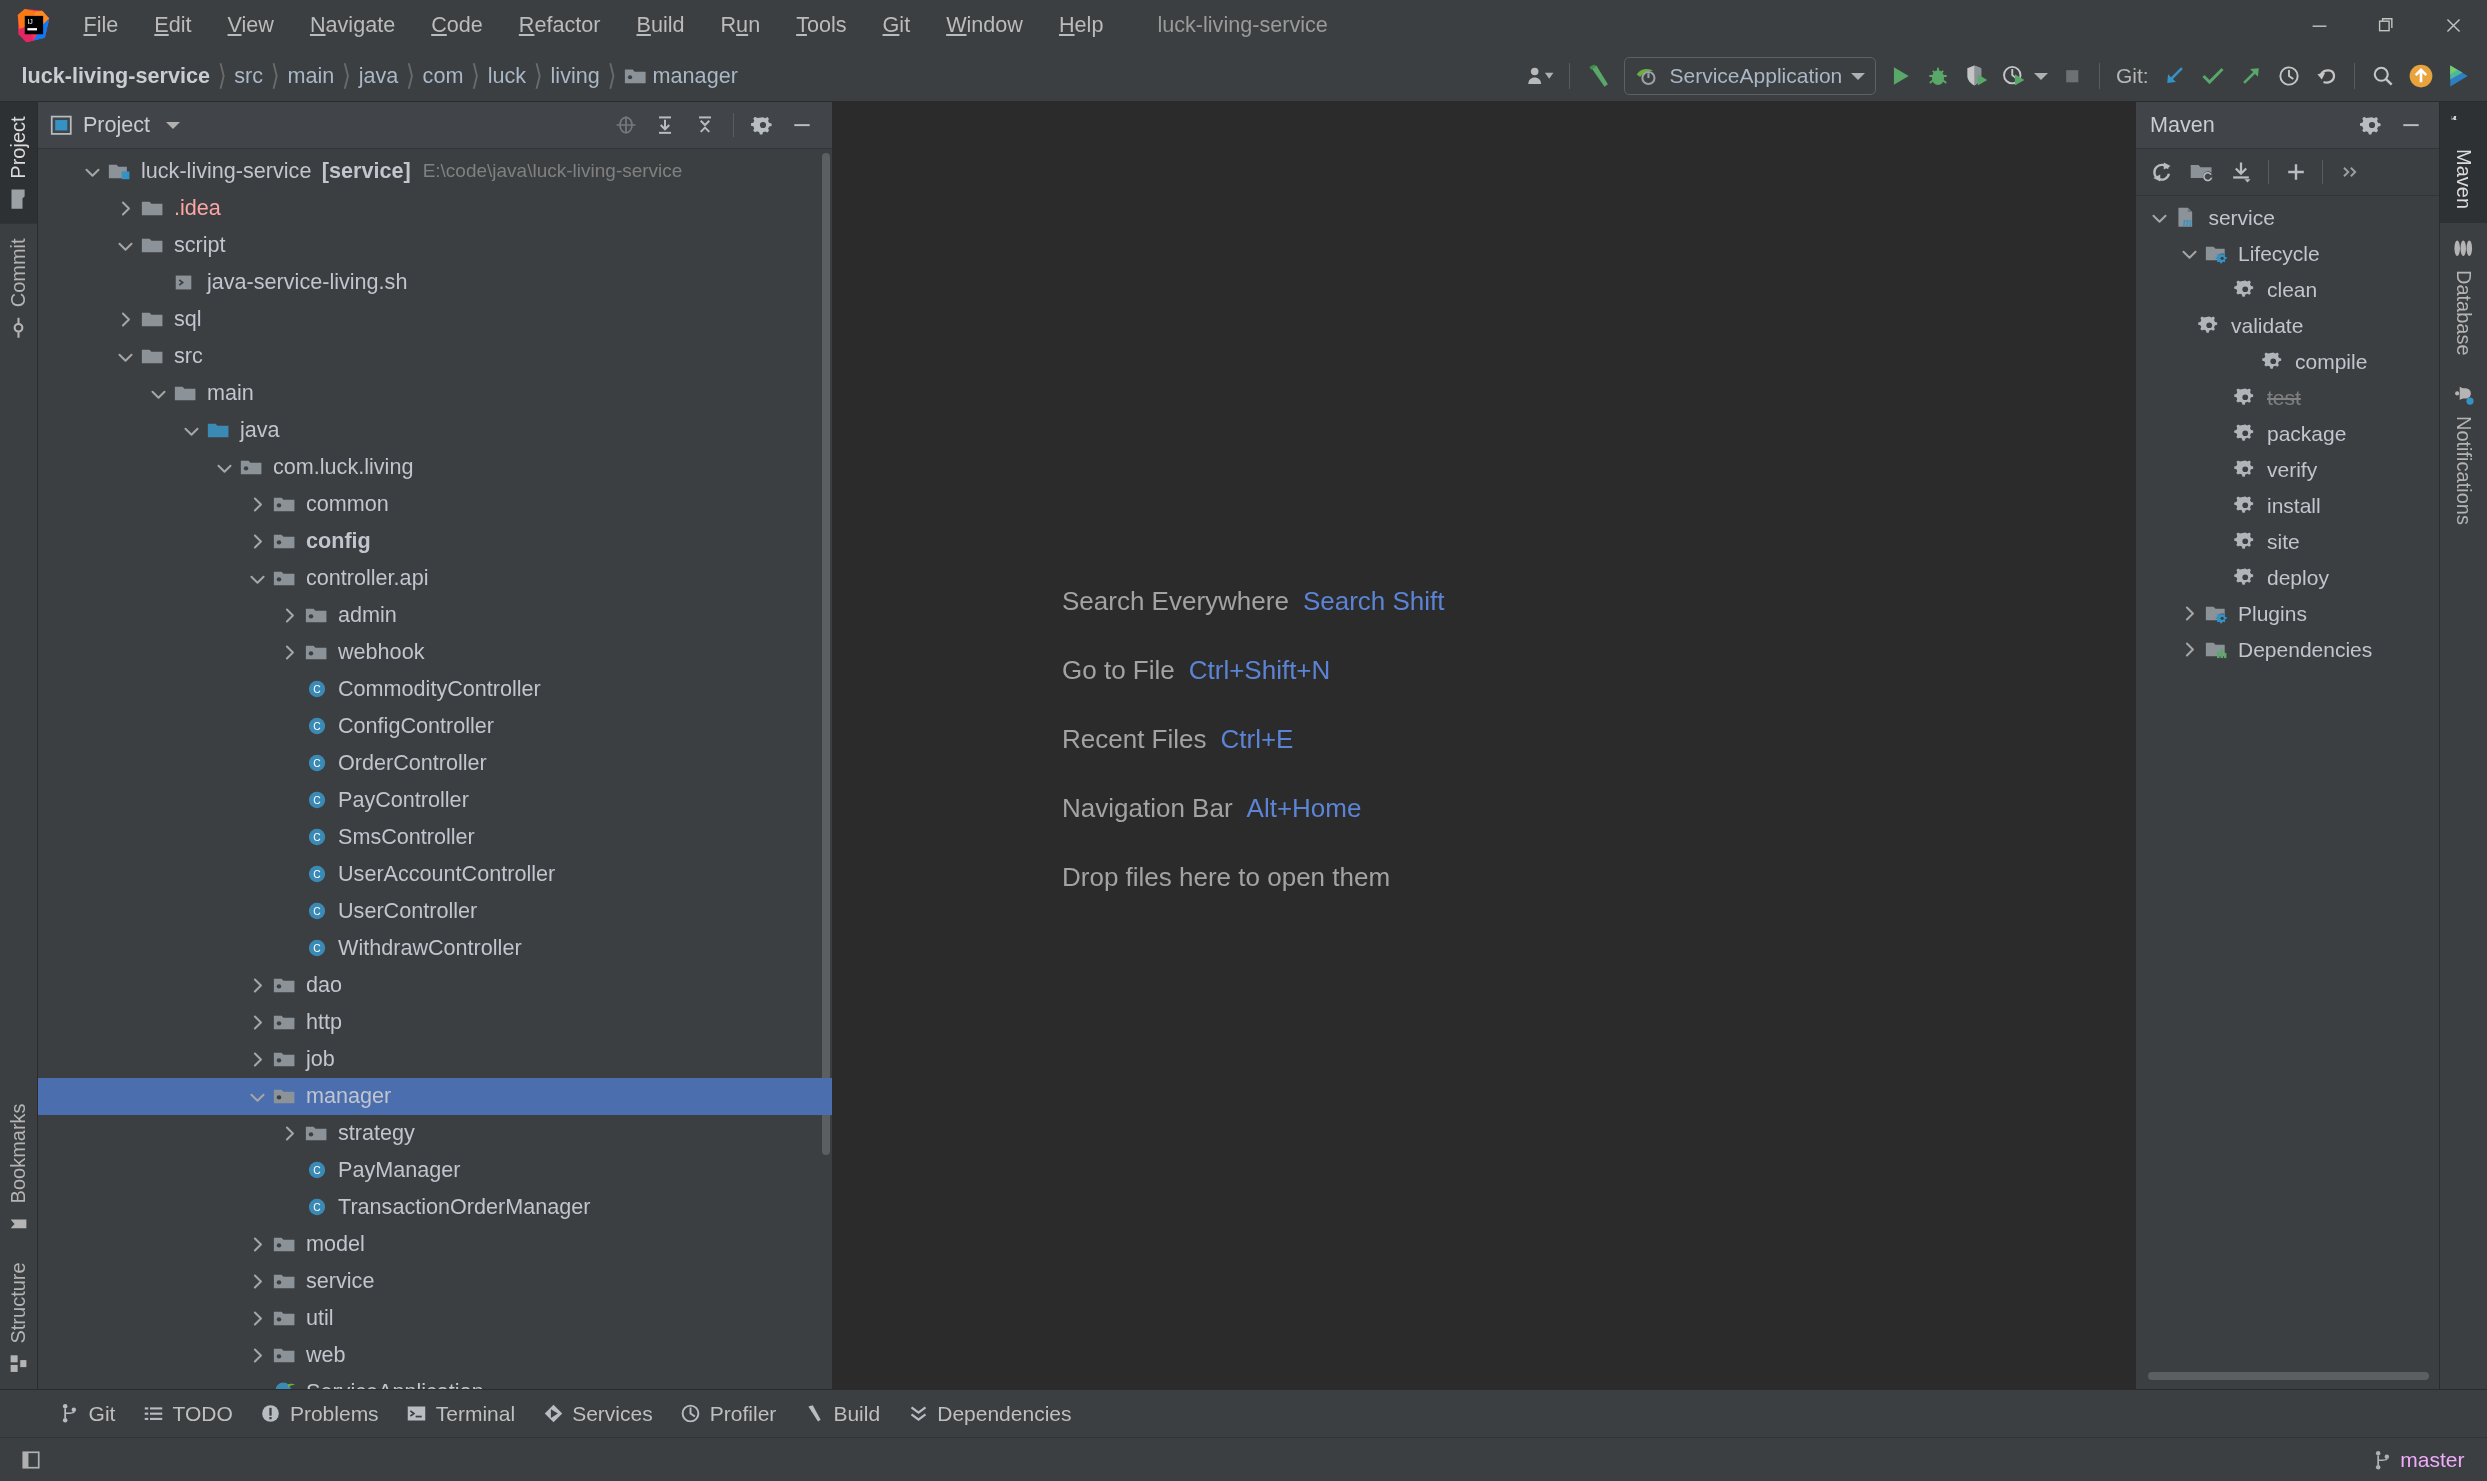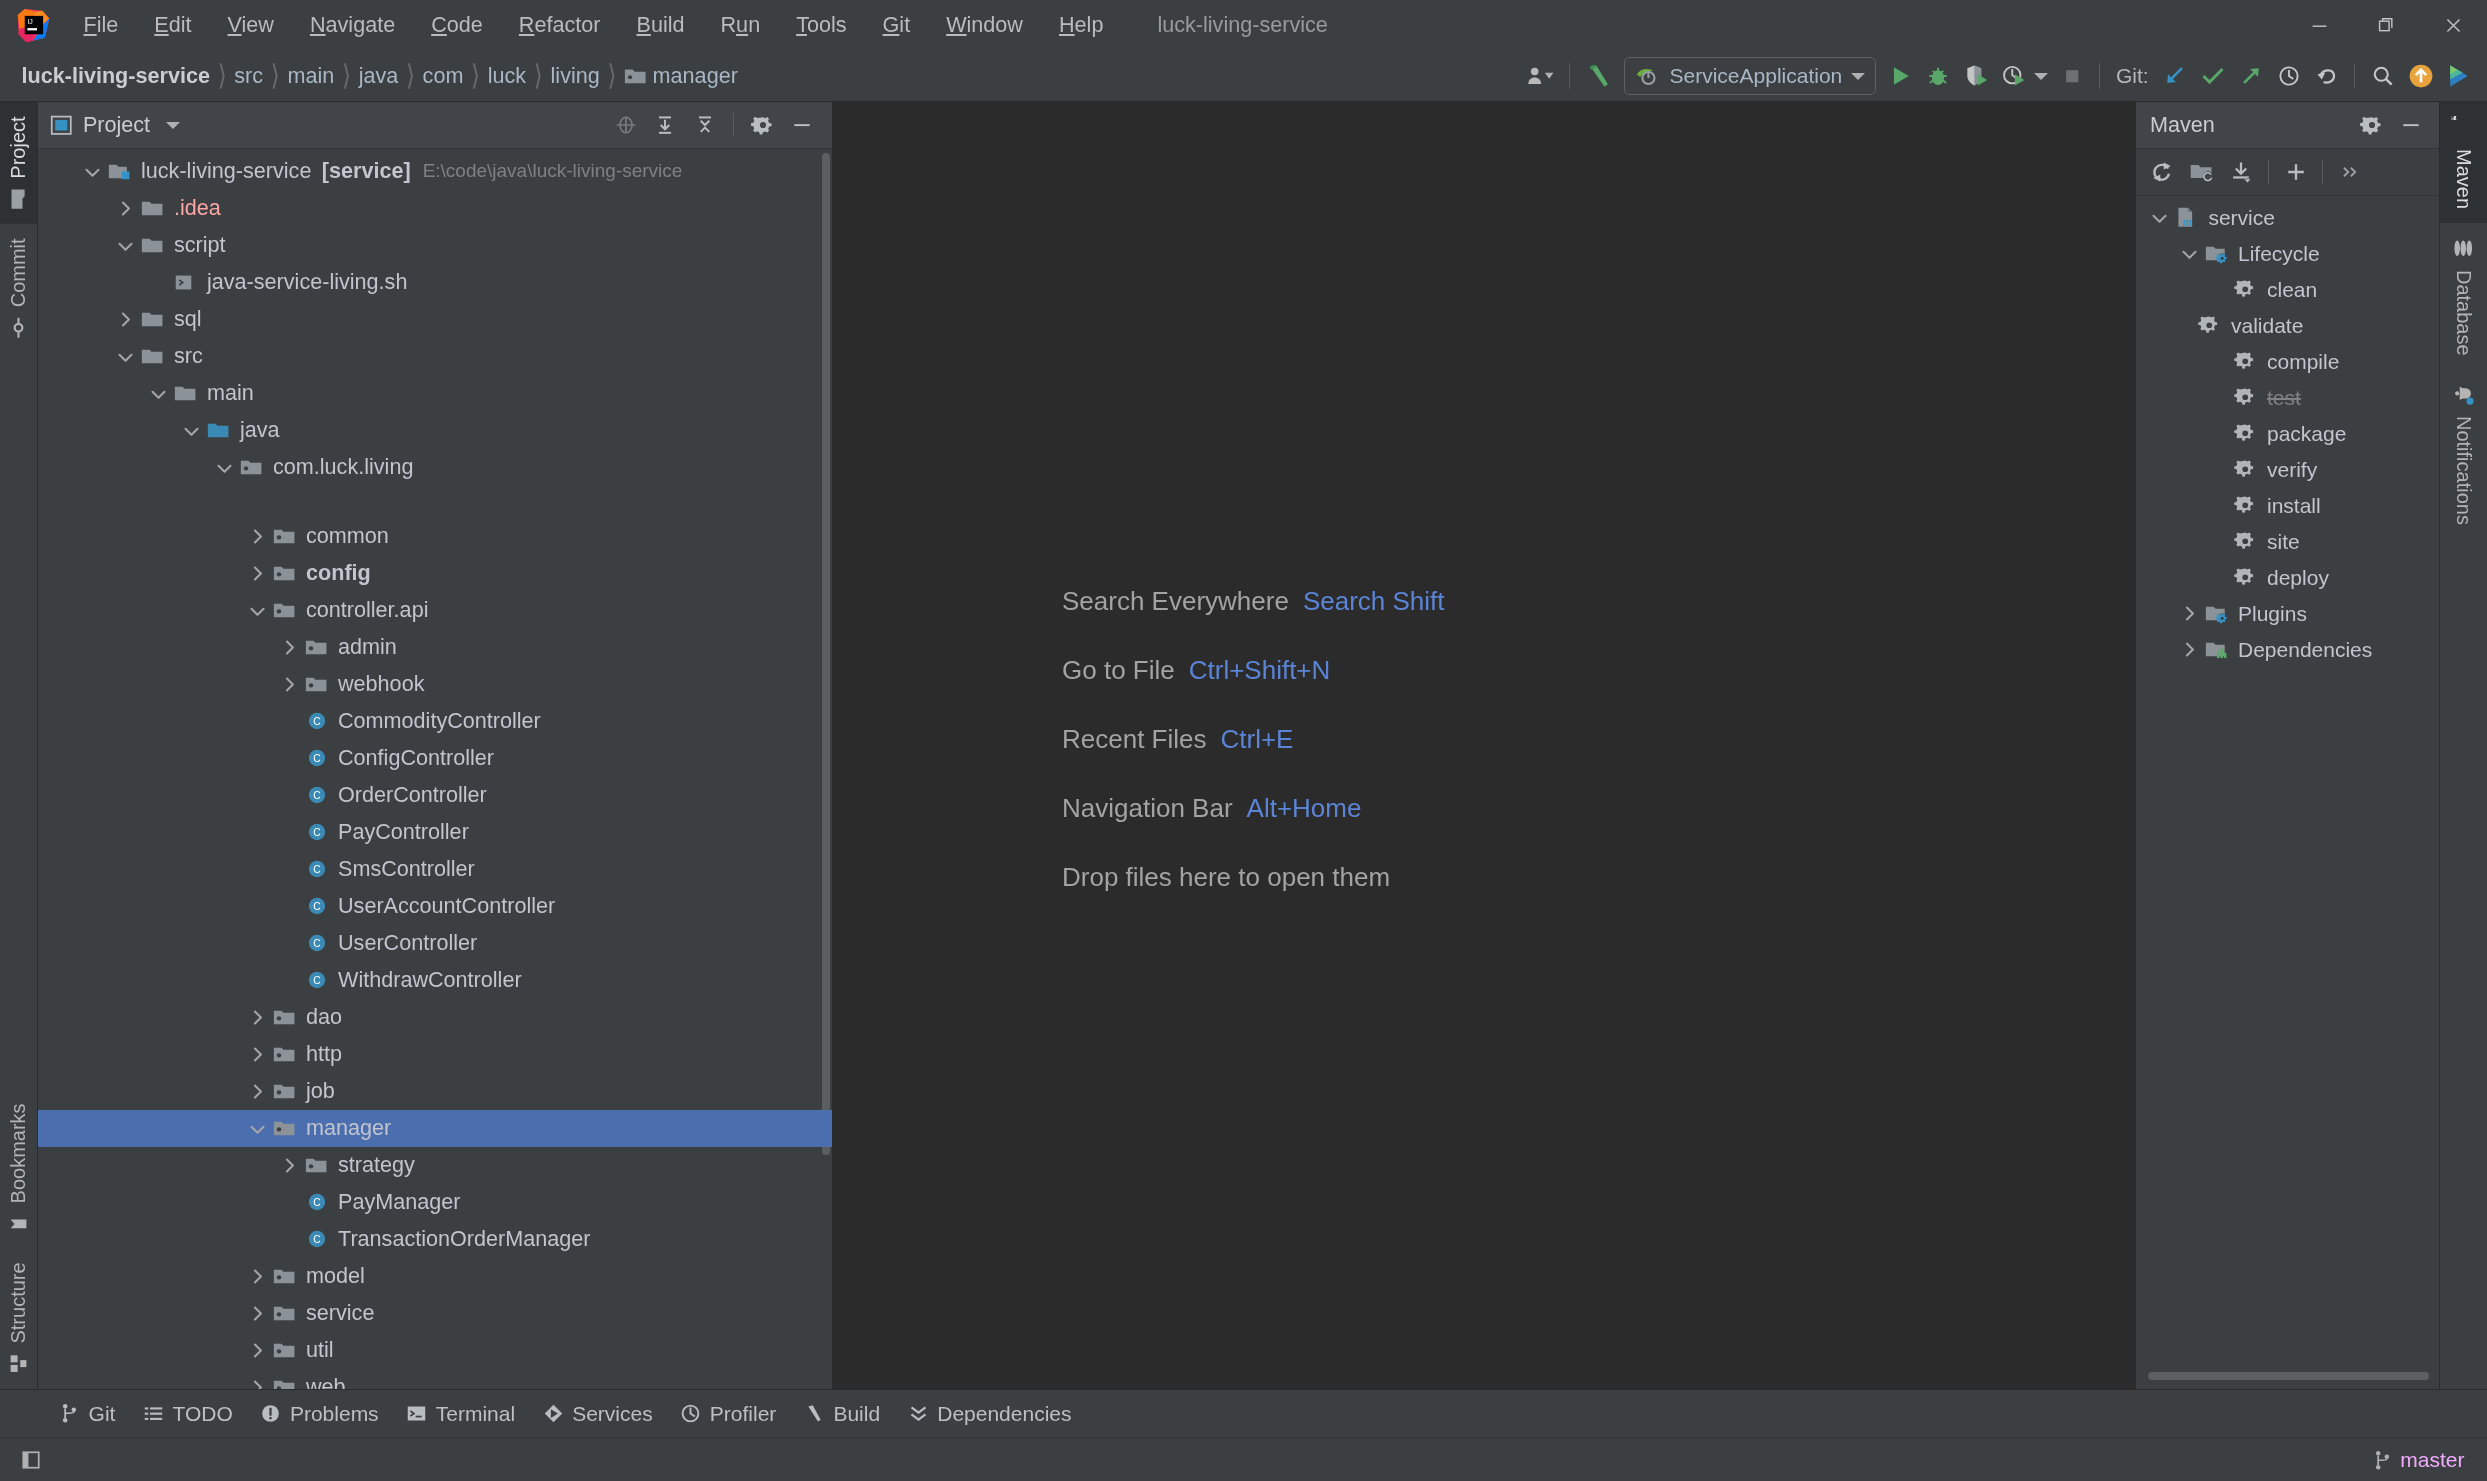--- a/index.html
+++ b/index.html
@@ -657,21 +657,21 @@
               </svg>
             </span>
             <span class="ticon">
               <svg width="24" height="21" viewBox="0 0 28 24">
                 <path d="M1 4 h9 l2.2 2.6 H25 V20 H1 Z" fill="#8b9298"></path>
          <circle cx="7" cy="13" r="2.6" fill="#3c3f41"></circle>
               </svg>
             </span>
             <span class="tlabel">com.luck.living</span>
           </div>
-          <div class="trow" style="padding-left: 206px; margin-top: 32px;">
+          <div class="trow" style="padding-left: 206px;">
             <span class="twist">
               <svg width="19" height="19" viewBox="0 0 22 22">
                 <path d="M8 4 L15 11 L8 18" stroke="#a6a6a6" stroke-width="2.3" fill="none" stroke-linecap="round" stroke-linejoin="round"></path>
               </svg>
             </span>
             <span class="ticon">
               <svg width="24" height="21" viewBox="0 0 28 24">
                 <path d="M1 4 h9 l2.2 2.6 H25 V20 H1 Z" fill="#8b9298"></path>
          <circle cx="7" cy="13" r="2.6" fill="#3c3f41"></circle>
               </svg>
@@ -1113,21 +1113,21 @@
           <div class="mv-row" style="padding-left: 33px;">
             <span class="twist"></span>
             <span class="ticon">
               <svg width="22.5" height="22.5" viewBox="0 0 26 26">
                 <path d="M13 3 l2.5 1 l2.2-1.1 l1.8 1.8 l-1 2.3 l1.2 2.2 l2.5 .6 v2.6 l-2.5 .6 l-1.2 2.2 l1 2.3 l-1.8 1.8 l-2.3-1.1 l-2.3 1 l-.7 2.5 h-2.6 l-.7-2.5 l-2.2-1 l-2.4 1 l-1.8-1.8 l1.1-2.3 l-1-2.2 l-2.5-.6 v-2.6 l2.5-.6 l1-2.2 l-1-2.3 l1.8-1.8 l2.3 1.1 Z" fill="#b0b5ba"></path>
          <circle cx="13" cy="13" r="3.3" fill="#3c3f41"></circle>
               </svg>
             </span>
             <span class="mv-label">validate</span>
           </div>
-          <div class="mv-row" style="padding-left: 69px;">
+          <div class="mv-row" style="padding-left: 69px; margin-left: 28px;">
             <span class="twist"></span>
             <span class="ticon">
               <svg width="22.5" height="22.5" viewBox="0 0 26 26">
                 <path d="M13 3 l2.5 1 l2.2-1.1 l1.8 1.8 l-1 2.3 l1.2 2.2 l2.5 .6 v2.6 l-2.5 .6 l-1.2 2.2 l1 2.3 l-1.8 1.8 l-2.3-1.1 l-2.3 1 l-.7 2.5 h-2.6 l-.7-2.5 l-2.2-1 l-2.4 1 l-1.8-1.8 l1.1-2.3 l-1-2.2 l-2.5-.6 v-2.6 l2.5-.6 l1-2.2 l-1-2.3 l1.8-1.8 l2.3 1.1 Z" fill="#b0b5ba"></path>
          <circle cx="13" cy="13" r="3.3" fill="#3c3f41"></circle>
               </svg>
             </span>
             <span class="mv-label">compile</span>
           </div>
           <div class="mv-row" style="padding-left: 69px;">

